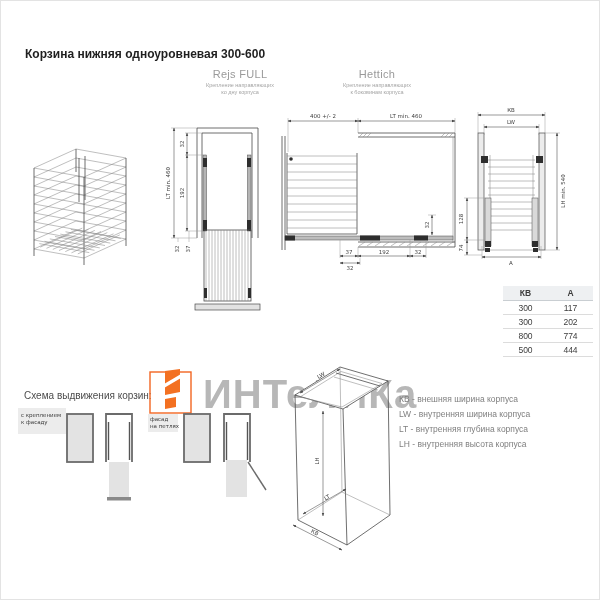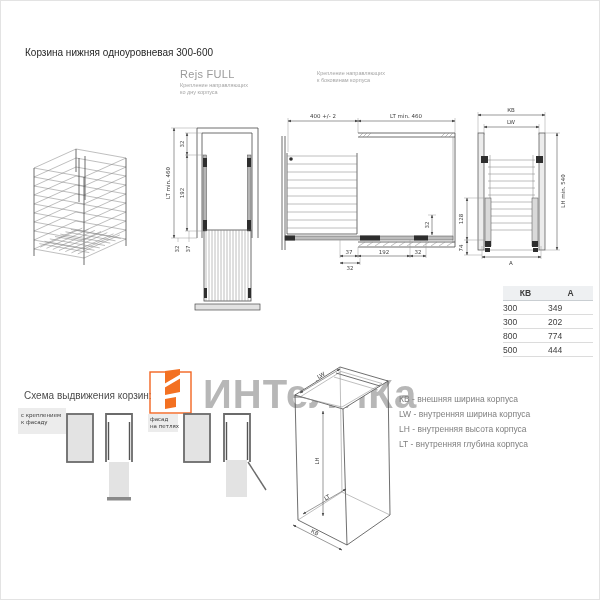--- a/index.html
+++ b/index.html
@@ -1,36 +1,36 @@
 <!DOCTYPE html>
 <html><head>
 <meta charset="utf-8">
 <style>
   html,body{margin:0;padding:0;background:#fff;}
   .page{position:relative;width:600px;height:600px;background:#fff;overflow:hidden;
         font-family:"Liberation Sans",sans-serif;box-shadow:inset 0 0 0 1px #e3e3e3;}
   .abs{position:absolute;}
-  .title{left:25px;top:47px;font-size:10px;font-weight:normal;color:#1f1f1f;}
-  .sec-head{width:120px;color:#9a9a9a;}
+  .title{left:25px;top:47px;font-size:12px;font-weight:bold;color:#1f1f1f;}
+  .sec-head{width:120px;text-align:center;color:#9a9a9a;}
   .sec-title{font-size:11px;letter-spacing:.3px;}
   .sec-sub{font-size:5.5px;line-height:7px;color:#a5a5a5;margin-top:2px;}
   svg{position:absolute;overflow:visible;}
   svg text{font-family:"DejaVu Sans",sans-serif;fill:#3d3d3d;font-size:5.5px;}
   .ln{stroke:#4a4a4a;stroke-width:.8;fill:none;}
   .lnthin{stroke:#8a8a8a;stroke-width:.55;fill:none;}
   .ext{stroke:#9a9a9a;stroke-width:.5;fill:none;}
   .dim{stroke:#555;stroke-width:.6;fill:none;marker-start:url(#arr);marker-end:url(#arr);}
   .dark{fill:#2e2e2e;stroke:none;}
   .watermark-text{left:203px;top:372px;font-size:40px;font-weight:bold;color:#b7b7b7;
                   letter-spacing:1px;z-index:1;}
   .scheme-title{left:24px;top:390px;font-size:10px;color:#4c4c4c;}
   .legend{left:399px;top:392px;z-index:3;font-size:8.5px;color:#7f7f7f;line-height:15px;}
   .size-table{left:503px;top:286px;width:90px;border-collapse:collapse;font-size:8.5px;color:#3c3c3c;z-index:2;position:absolute;}
   .size-table th{font-weight:bold;background:#eef0f2;border-bottom:1px solid #c9ced2;padding:2px 0;text-align:center;}
-  .size-table td{border-bottom:1px solid #dcdcdc;padding:1.5px 0;text-align:left;}
+  .size-table td{border-bottom:1px solid #dcdcdc;padding:1.5px 0;text-align:center;}
 </style>
 </head>
 <body>
 
 <div class="page">
 
   <svg width="0" height="0" style="left:0;top:0" aria-hidden="true">
     <defs>
       <marker id="arr" viewBox="0 0 10 10" refX="9" refY="5" markerWidth="6" markerHeight="6" orient="auto-start-reverse">
         <path d="M0,1.5 L10,5 L0,8.5 z" fill="#4a4a4a"></path>
@@ -41,20 +41,21 @@
   <div class="abs title">Корзина нижняя одноуровневая 300-600</div>
 
   <div class="abs sec-head" style="left:180px;top:68px;">
     <div class="sec-title">Rejs FULL</div>
     <div class="sec-sub">
       <div>Крепление направляющих</div>
       <div>ко дну корпуса</div>
     </div>
   </div>
   <div class="abs sec-head" style="left:317px;top:68px;">
+    <div class="sec-title">Hettich</div>
     <div class="sec-sub">
       <div>Крепление направляющих</div>
       <div>к боковинам корпуса</div>
     </div>
   </div>
 
   <svg style="left:24px;top:132px;" width="112" height="166" viewBox="0 0 112 166">
     <defs>
         <path id="ringp" d="M10,36 L52,17 L102,26 L60,45 Z"></path>
       </defs>
@@ -296,21 +297,21 @@
   <table class="size-table">
     <thead>
       <tr>
         <th>КВ</th>
         <th>А</th>
       </tr>
     </thead>
     <tbody>
       <tr>
           <td>300</td>
-          <td>349</td>
+          <td>117</td>
         </tr>
       <tr>
           <td>300</td>
           <td>202</td>
         </tr>
       <tr>
           <td>800</td>
           <td>774</td>
         </tr>
       <tr>
@@ -384,17 +385,17 @@
       <line class="dim" x1="27" y1="161" x2="70" y2="136"></line>
       <text text-anchor="middle" transform="translate(52,146) rotate(-30)">LT</text>
       <line class="dim" x1="17" y1="172" x2="66" y2="197"></line>
       <text text-anchor="middle" transform="translate(38,181) rotate(27)">КВ</text>
     </g>
   </svg>
 
   <div class="abs legend">
     <div>КВ - внешняя ширина корпуса</div>
     <div>LW - внутренняя ширина корпуса</div>
+    <div>LT - внутренняя глубина корпуса</div>
     <div>LH - внутренняя высота корпуса</div>
-    <div>LT - внутренняя глубина корпуса</div>
   </div>
 
 </div>
 
 </body></html>

